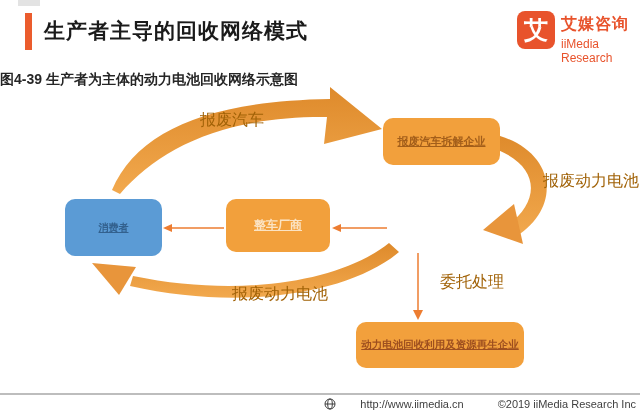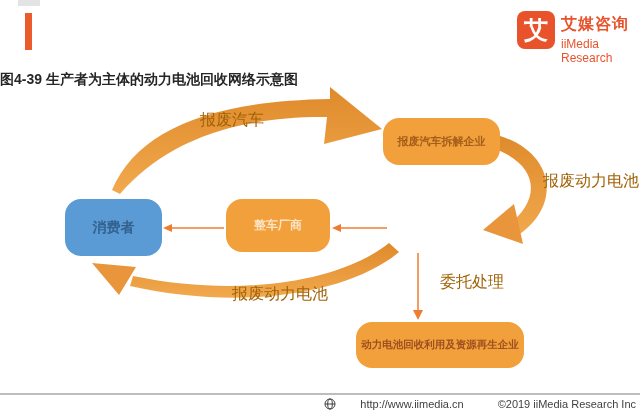--- a/index.html
+++ b/index.html
@@ -16,24 +16,24 @@
   .brand{position:absolute;left:561px;top:14px;}
   .brand-cn{font-size:16px;font-weight:bold;color:#E8532C;letter-spacing:1px;}
   .brand-en{font-size:12px;color:#E8532C;margin-top:2px;}
 
   
   .figure-caption{position:absolute;left:0;top:71px;width:640px;
     font-size:14px;font-weight:bold;color:#262626;}
 
   
   .arrows{position:absolute;left:0;top:0;width:640px;height:416px;z-index:1;}
-  .node{position:absolute;z-index:2;border-radius:16px;display:flex;align-items:center;justify-content:center;
-    font-weight:bold;text-align:right;}
+  .node{position:absolute;z-index:2;border-radius:10px;display:flex;align-items:center;justify-content:center;
+    font-weight:bold;text-align:right;text-decoration:underline;}
   .node-dismantler{left:383px;top:118px;width:117px;height:47px;background:#F2A03C;color:#A35E1A;font-size:11px;}
-  .node-consumer{left:65px;top:199px;width:97px;height:57px;background:#5B9BD5;color:#33618E;font-size:14px;}
+  .node-consumer{left:65px;top:199px;width:97px;height:57px;background:#5B9BD5;color:#33618E;font-size:10px;}
   .node-oem{left:226px;top:199px;width:104px;height:53px;background:#F2A03C;color:#FBE3C3;font-size:12px;}
   .node-battery{left:388px;top:199px;width:107px;height:53px;background:#8DC653;color:#6E7B27;font-size:11.5px;}
   .node-recycler{left:356px;top:322px;width:168px;height:46px;background:#F2A03C;color:#9E4F1F;font-size:10.5px;}
 
   .edge-label{position:absolute;z-index:3;font-size:16px;color:#a16207;white-space:nowrap;}
   .lbl-scrap-car{left:200px;top:110px;}
   .lbl-scrap-batt-right{left:543px;top:171px;}
   .lbl-scrap-batt-bottom{left:232px;top:284px;}
   .lbl-entrusted{left:440px;top:272px;}
 
@@ -43,20 +43,21 @@
     font-size:11px;color:#3F3F3F;z-index:3;}
   .footer .copyright{margin-left:10px;}
 </style>
 </head>
 <body>
 
 <div class="slide">
 
   <div class="corner-deco"></div>
   <div class="accent-bar"></div>
+  <div class="page-title">生产者主导的回收网络模式</div>
 
   <div class="logo-mark">
     <span class="logo-glyph">艾</span>
   </div>
   <div class="brand">
     <div class="brand-cn">艾媒咨询</div>
     <div class="brand-en">iiMedia Research</div>
   </div>
 
   <div class="figure-caption">图4-39 生产者为主体的动力电池回收网络示意图</div>

